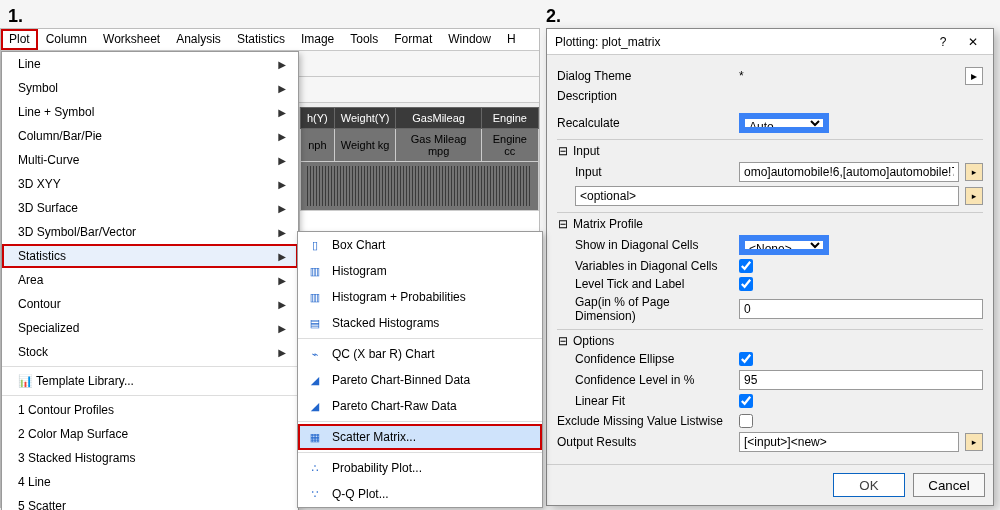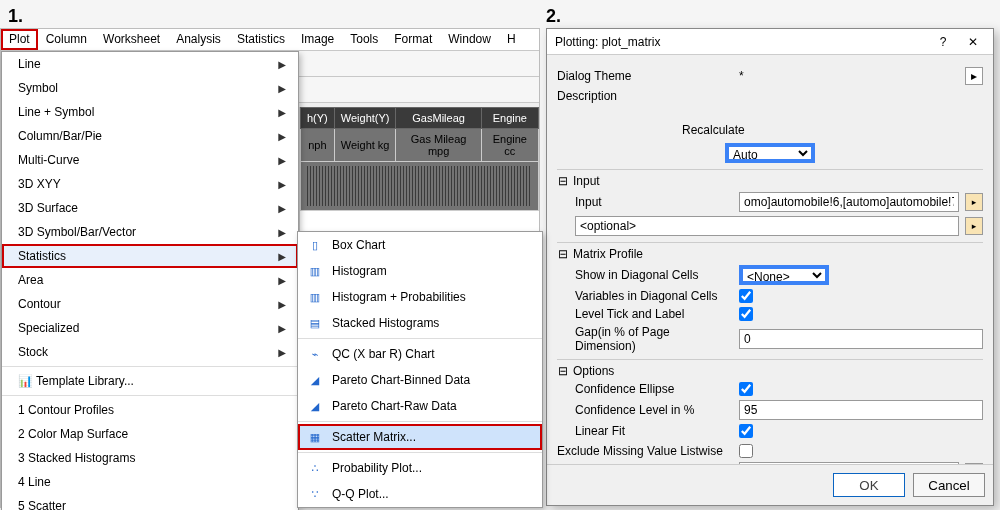--- a/index.html
+++ b/index.html
@@ -110,21 +110,21 @@
   .titlebar .title { flex:1; }
   .titlebar .wbtn { width:24px; text-align:center; cursor:default; }
   .dlgbody { padding:8px 10px; flex:1; overflow:auto; }
   .dlgrow { display:flex; align-items:center; margin:4px 0; gap:6px; }
   .dlgrow .lab { width:176px; }
   .dlgrow input[type=text] {
     flex:1; border:1px solid #999; height:20px; padding:1px 4px; font-size:12px;
     background:#fff;
   }
   .dlgrow select {
-    border:4px solid #3b82f6; height:20px; font-size:12px; background:#fff;
+    border:6px solid #3b82f6; height:20px; font-size:12px; background:#fff;
     width:90px;
   }
   .group {
     border-top:1px solid #ccc; margin-top:6px; padding-top:4px;
   }
   .group > .ghead { display:flex; align-items:center; gap:4px; font-weight:normal; }
   .group > .ghead .tw { width:12px; text-align:center; cursor:default; }
   .indent { margin-left:18px; }
   .chk { width:14px; height:14px; }
   .pickbtn {
@@ -338,21 +338,21 @@
 
     <div class="dlgrow">
       <span class="lab">Dialog Theme</span>
       <span style="flex:1">*</span>
       <span class="themebtn">▸</span>
     </div>
     <div class="dlgrow">
       <span class="lab">Description</span>
     </div>
 
-    <div class="dlgrow" style="margin-top:20px;flex-direction:column;">
+    <div class="dlgrow" style="margin-top:10px;">
       <span class="lab">Recalculate</span>
       <select>
         <option>Auto</option>
       </select>
     </div>
 
     <div class="group">
       <div class="ghead">
           <span class="tw">⊟</span>
           <span>Input</span>

